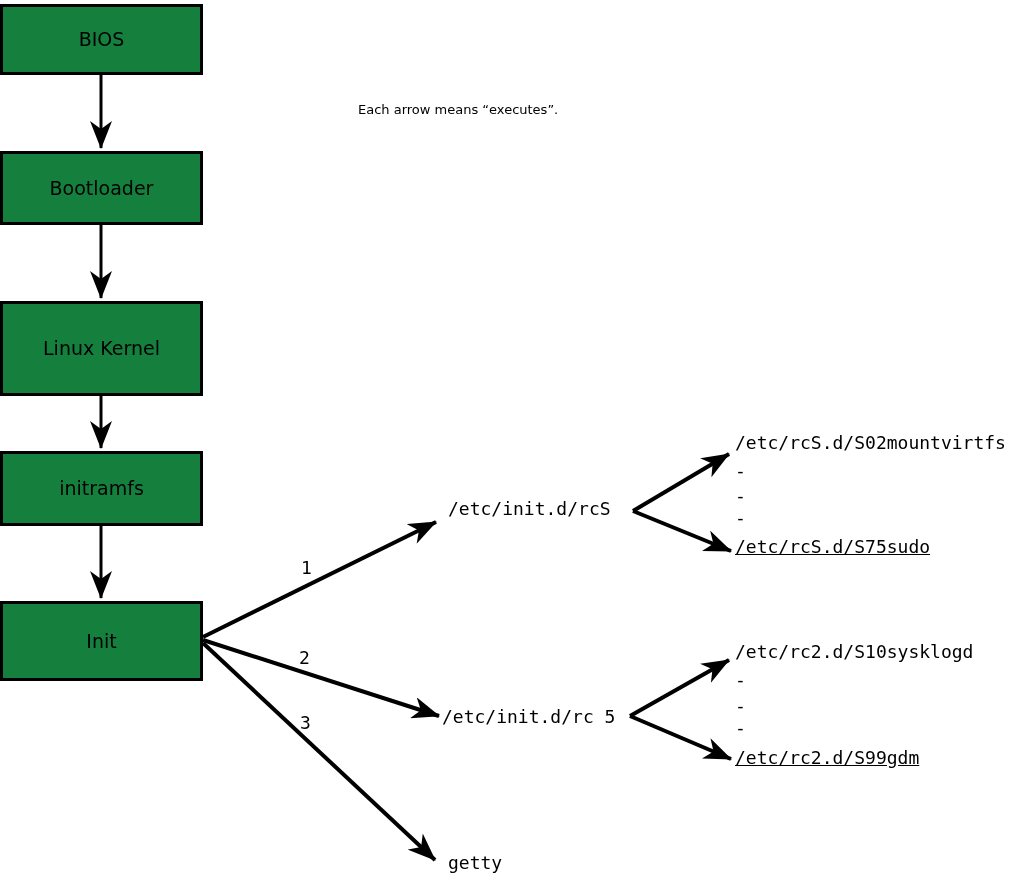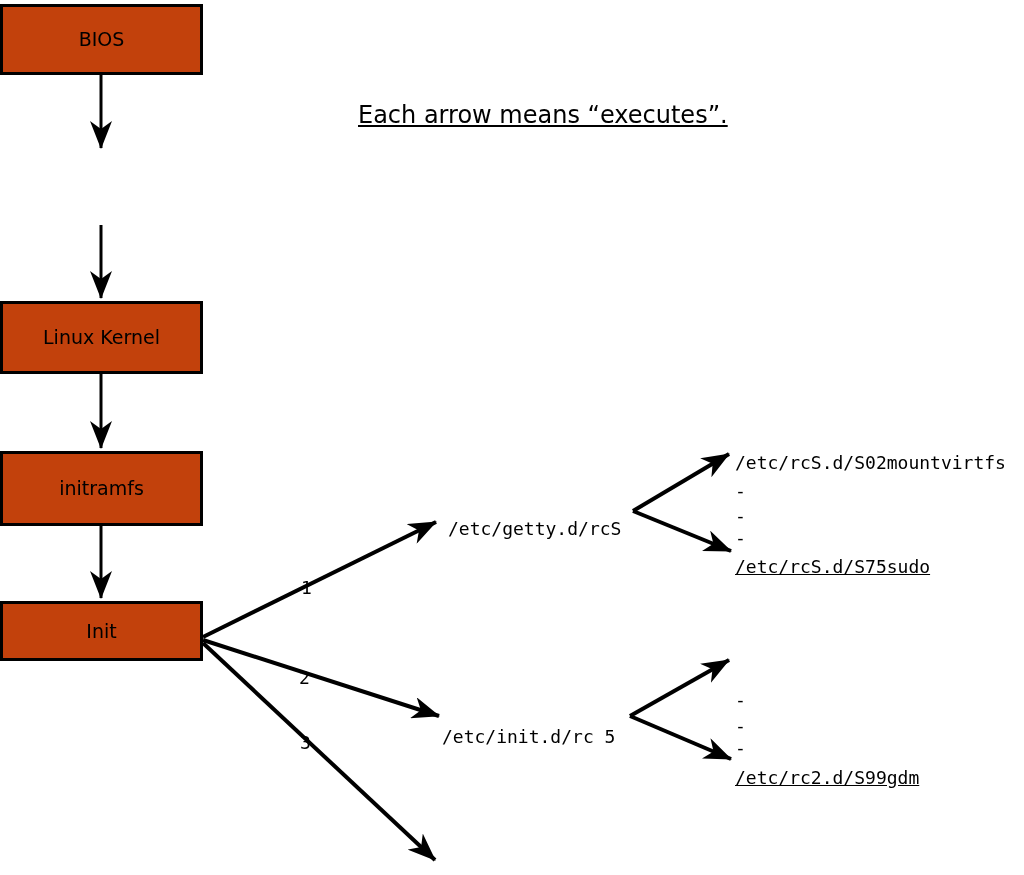--- a/index.html
+++ b/index.html
@@ -17,48 +17,46 @@
     position: absolute;
     left: 0; top: 0;
     width: 1024px; height: 875px;
   }
   .node-box {
     position: absolute;
     left: 0;
     width: 203px;
     box-sizing: border-box;
     border: 3px solid #000000;
-    background: #c2410c;
+    background: #15803d;
     display: flex;
     align-items: center;
     justify-content: center;
     font-size: 19px;
     line-height: 1;
   }
   .box-bios       { top: 4px;   height: 71px; }
   .box-bootloader { top: 151px; height: 74px; }
-  .box-kernel     { top: 301px; height: 73px; }
+  .box-kernel     { top: 301px; height: 95px; }
   .box-initramfs  { top: 451px; height: 75px; }
-  .box-init       { top: 601px; height: 60px; }
+  .box-init       { top: 601px; height: 80px; }
   .note {
     position: absolute;
     left: 358px;
     top: 103px;
-    font-size: 24px;
+    font-size: 13px;
     line-height: 1;
     white-space: pre;
-    text-decoration: underline;
   }
   .mono {
     position: absolute;
     font-family: "DejaVu Sans Mono", "Liberation Mono", monospace;
     font-size: 18px;
     line-height: 1;
     white-space: pre;
-    margin-top: 20px;
   }
   .lbl-rcs   { left: 448px; top: 500px; }
   .lbl-rc2   { left: 442px; top: 708px; }
   .lbl-getty { left: 448px; top: 854px; }
   .num-1 { left: 301px; top: 559px; }
   .num-2 { left: 299px; top: 649px; }
   .num-3 { left: 300px; top: 714px; }
   .rcs-first { left: 735px; top: 434px; }
   .rcs-d1    { left: 735px; top: 462px; }
   .rcs-d2    { left: 735px; top: 487px; }
@@ -96,42 +94,46 @@
 
     <line x1="630" y1="716" x2="729" y2="660" stroke="#000" stroke-width="4" marker-end="url(#ah)"></line>
     <line x1="630" y1="716" x2="731" y2="759" stroke="#000" stroke-width="4" marker-end="url(#ah)"></line>
   </svg>
 
   <div class="note">Each arrow means “executes”.</div>
 
   <div class="node-box box-bios">
     <span>BIOS</span>
   </div>
+  <div class="node-box box-bootloader">
+    <span>Bootloader</span>
+  </div>
   <div class="node-box box-kernel">
     <span>Linux Kernel</span>
   </div>
   <div class="node-box box-initramfs">
     <span>initramfs</span>
   </div>
   <div class="node-box box-init">
     <span>Init</span>
   </div>
 
   <div class="mono num-1">1</div>
   <div class="mono num-2">2</div>
   <div class="mono num-3">3</div>
 
-  <div class="mono lbl-rcs">/etc/getty.d/rcS</div>
+  <div class="mono lbl-rcs">/etc/init.d/rcS</div>
   <div class="mono lbl-rc2">/etc/init.d/rc 5</div>
-  <div class="mono lbl-getty">arrow</div>
+  <div class="mono lbl-getty">getty</div>
 
   <div class="mono rcs-first">/etc/rcS.d/S02mountvirtfs</div>
   <div class="mono rcs-d1">-</div>
   <div class="mono rcs-d2">-</div>
   <div class="mono rcs-d3">-</div>
   <div class="mono rcs-last">/etc/rcS.d/S75sudo</div>
 
+  <div class="mono rc2-first">/etc/rc2.d/S10sysklogd</div>
   <div class="mono rc2-d1">-</div>
   <div class="mono rc2-d2">-</div>
   <div class="mono rc2-d3">-</div>
   <div class="mono rc2-last">/etc/rc2.d/S99gdm</div>
 
 </div>
 
 </body></html>

